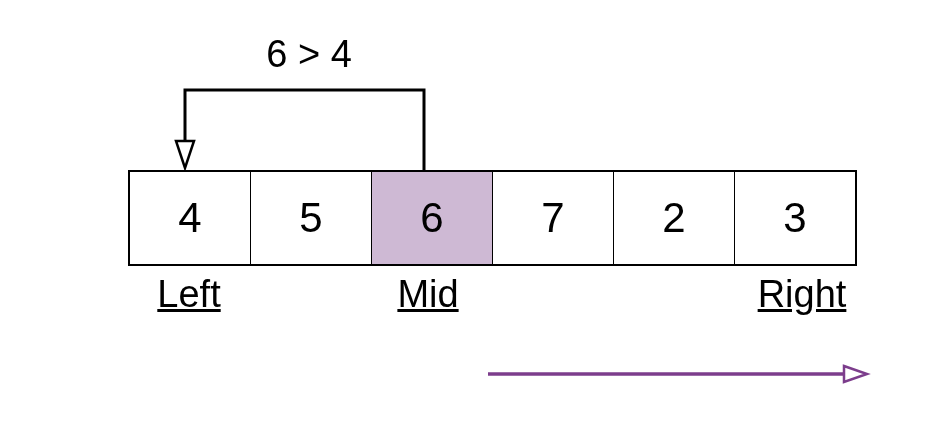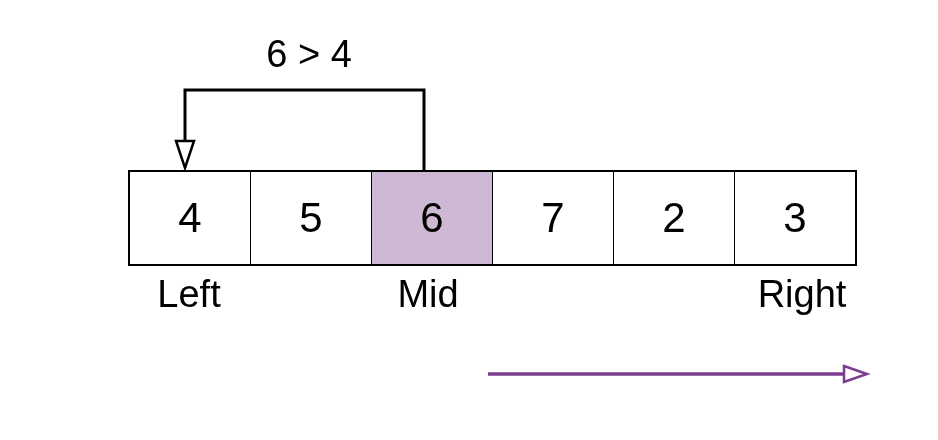--- a/index.html
+++ b/index.html
@@ -43,21 +43,21 @@
     display:flex;align-items:center;justify-content:center;
     border-right:1px solid var(--cell-border);
     font-size:42px;
     box-sizing:border-box;
   }
   .cell:last-child{border-right:none;}
   .cell.highlight{background:var(--highlight-fill);}
   .ptr-label{
     position:absolute;top:274px;
     transform:translateX(-50%);
-    font-size:38px;line-height:1.1;white-space:nowrap;
+    font-size:38px;line-height:1.1;white-space:nowrap;text-decoration:underline;
   }
   .ptr-left{left:189px;}
   .ptr-mid{left:428px;}
   .ptr-right{left:802px;}
 </style>
 </head>
 <body>
 
 <div class="canvas">
 

